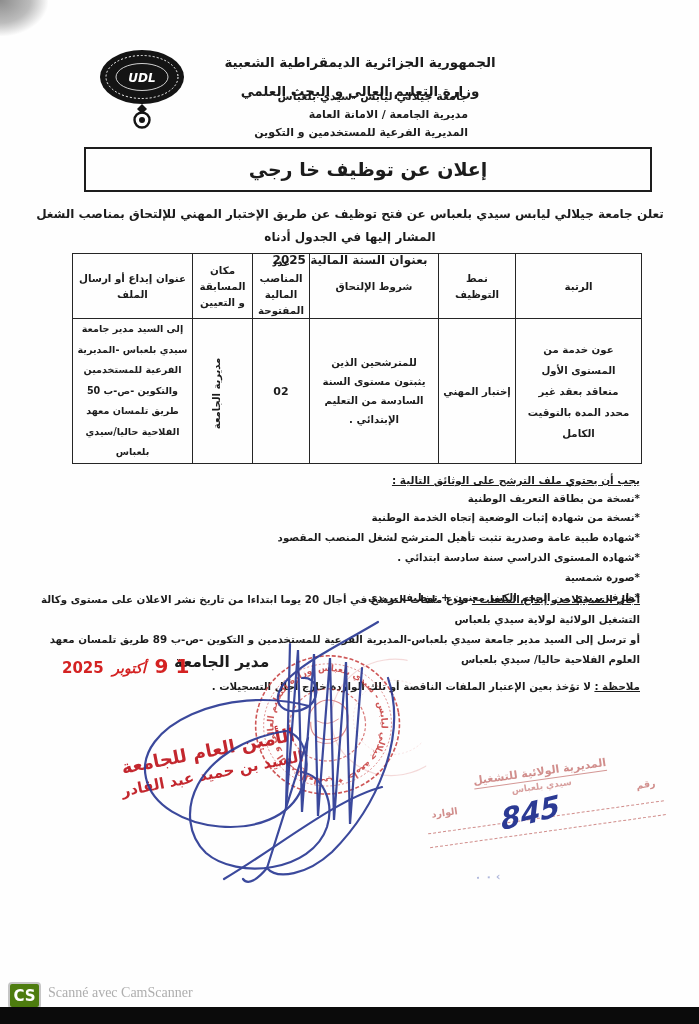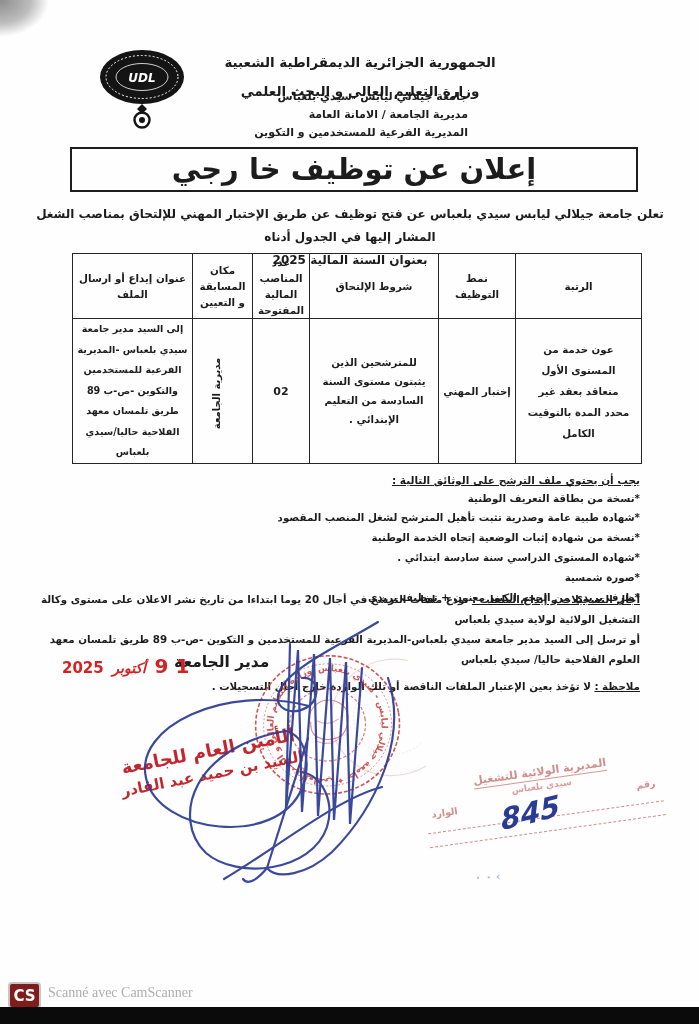--- a/index.html
+++ b/index.html
@@ -12,23 +12,23 @@
     background: radial-gradient(ellipse at top left, #8d8d8d 0%, #bcbcbc 45%, rgba(255,255,255,0) 72%); }
 
   
   .hdr-center { position:absolute; top:48px; left:170px; width:380px; text-align:center;
     font-weight:bold; font-size:13.5px; line-height:29px; direction:rtl; }
   .logo { position:absolute; top:46px; left:96px; width:92px; height:86px; }
   .org-block { position:absolute; top:88px; right:231px; text-align:right; direction:rtl;
     font-weight:bold; font-size:11px; line-height:18px; white-space:nowrap; }
 
   
-  .title-box { position:absolute; top:147px; left:70px; width:568px; height:45px;
+  .title-box { position:absolute; top:147px; left:84px; width:568px; height:45px;
     border:2px solid #1d1d1d; text-align:center; direction:rtl;
-    font-size:29px; font-weight:bold; line-height:41px; letter-spacing:0.5px; }
+    font-size:19px; font-weight:bold; line-height:41px; letter-spacing:0.5px; }
 
   .intro { position:absolute; top:203px; left:30px; width:640px; text-align:center; direction:rtl;
     font-weight:bold; font-size:12px; line-height:23px; }
 
   
   table.jobs { position:absolute; top:253px; left:72px; width:569px; border-collapse:collapse;
     table-layout:fixed; direction:rtl; }
   table.jobs th, table.jobs td { border:1.6px solid #262626; font-weight:bold;
     text-align:center; vertical-align:middle; }
   table.jobs thead tr { height:58px; }
@@ -79,21 +79,21 @@
   .rs-row { display:flex; justify-content:space-between; font-size:9.5px; padding:0 6px;
     margin-top:2px; }
   .rs-dash { border-bottom:1.4px dashed rgba(172,50,46,0.55); height:11px; margin-top:3px; }
   .rs-num { position:absolute; top:34px; left:74px; color:#2b3a94; font-size:29px;
     font-weight:bold; font-style:italic; transform:rotate(-6deg) skewX(-10deg); z-index:4; }
   .rs-marks { position:absolute; top:102px; left:40px; color:rgba(60,80,170,0.4);
     font-size:11px; letter-spacing:14px; transform:rotate(6deg); }
 
   
   .cs-badge { position:absolute; left:8px; top:982px; width:33px; height:27px;
-    background:#7f1d1d; border:2px solid #c6c6c6; border-radius:4px; color:#ffffff;
+    background:#4d7c0f; border:2px solid #c6c6c6; border-radius:4px; color:#ffffff;
     font-size:15px; font-weight:bold; text-align:center; line-height:24px;
     font-family:"DejaVu Sans", sans-serif; }
   .cs-text { position:absolute; left:48px; top:985px; color:#aeaeae; font-size:14px;
     font-family:Liberation Serif, serif; }
   .bottom-bar { position:absolute; left:0; top:1007px; width:699px; height:17px; background:#0b0b0b; }
 </style>
 </head>
 <body>
 
 <div class="page">
@@ -147,30 +147,30 @@
         <th class="h">عنوان إيداع أو ارسال الملف</th>
       </tr>
     </thead>
     <tbody>
       <tr>
         <td class="c-rank">عون خدمة من المستوى الأول متعاقد بعقد غير محدد المدة بالتوقيت الكامل</td>
         <td class="c-mode">إختبار المهني</td>
         <td class="c-cond">للمترشحين الذين يثبتون مستوى السنة السادسة من التعليم الإبتدائي .</td>
         <td class="c-num">02</td>
         <td class="c-place"><span>مديرية الجامعة</span></td>
-        <td class="c-addr">إلى السيد مدير جامعة سيدي بلعباس -المديرية الفرعية للمستخدمين والتكوين -ص-ب 89 طريق تلمسان معهد الفلاحية حاليا/سيدي بلعباس</td>
+        <td class="c-addr">إلى السيد مدير جامعة سيدي بلعباس -المديرية الفرعية للمستخدمين والتكوين -ص-ب 50 طريق تلمسان معهد الفلاحية حاليا/سيدي بلعباس</td>
       </tr>
     </tbody>
   </table>
 
   <div class="docs">
     <div class="docs-heading">يجب أن يحتوي ملف الترشح على الوثائق التالية :</div>
     <div class="docs-item">*نسخة من بطاقة التعريف الوطنية</div>
+    <div class="docs-item">*نسخة من شهادة إثبات الوضعية إتجاه الخدمة الوطنية</div>
     <div class="docs-item">*شهادة طبية عامة وصدرية تثبت تأهيل المترشح لشغل المنصب المقصود</div>
-    <div class="docs-item">*نسخة من شهادة إثبات الوضعية إتجاه الخدمة الوطنية</div>
     <div class="docs-item">*شهادة المستوى الدراسي سنة سادسة ابتدائي .</div>
     <div class="docs-item">*صورة شمسية</div>
     <div class="docs-item">*ظرف بريدي من الحجم الكبير معنون + توظيف بريدي</div>
   </div>
 
   <div class="deadlines">
     <div>
       <span class="dl-label">أجال التسجيلات و إيداع الملفات :</span>
       <span>تودع ملفات الترشح في أجال 20 يوما  ابتداءا من تاريخ نشر الاعلان على مستوى وكالة التشغيل الولائية لولاية سيدي بلعباس</span>
     </div>

